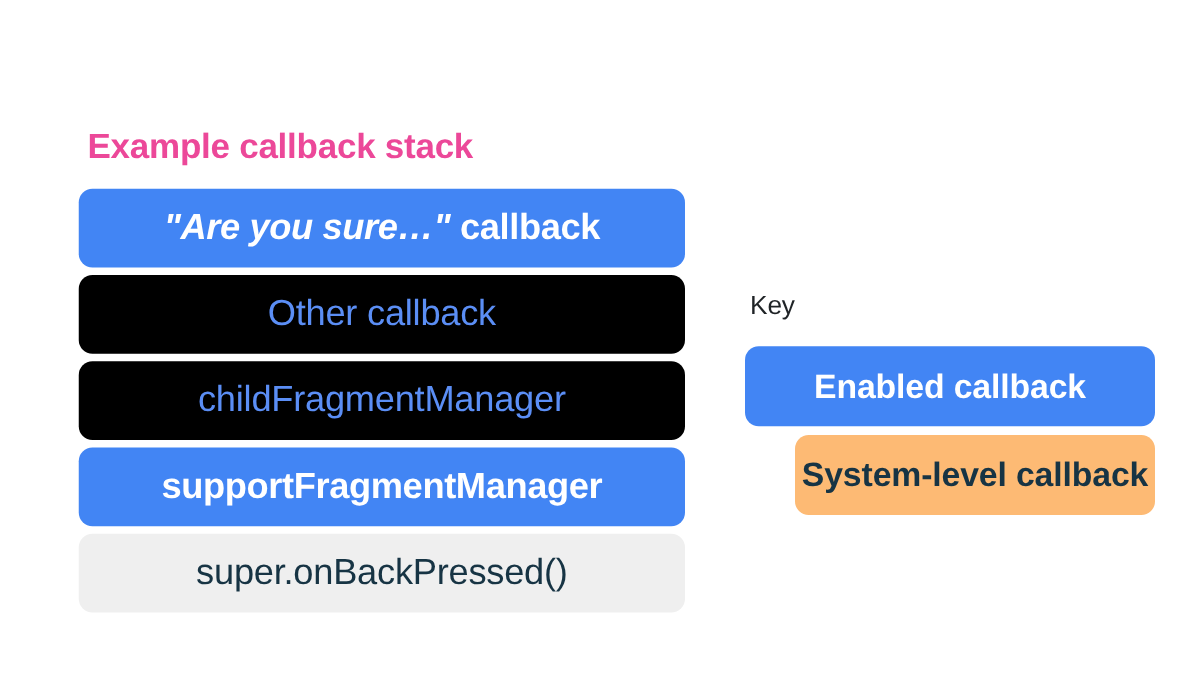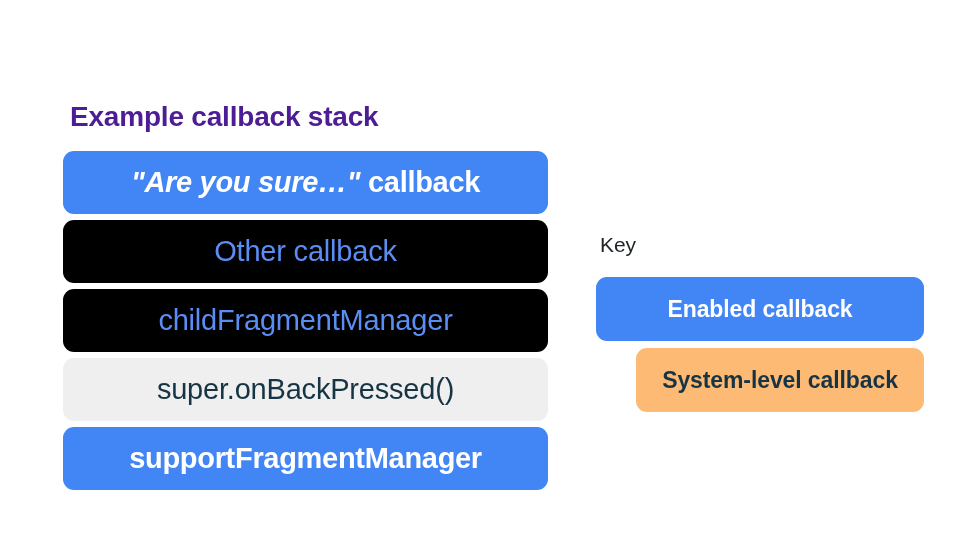--- a/index.html
+++ b/index.html
@@ -24,21 +24,21 @@
   .stack-panel {
     position: absolute;
     left: 63px;
     top: 100px;
     width: 485px;
   }
 
   .stack-title {
     font-size: 28px;
     font-weight: bold;
-    color: #4c1d95;
+    color: #ec4899;
     letter-spacing: -0.2px;
     line-height: 34px;
     margin: 0 0 17px 7px;
     white-space: nowrap;
   }
 
   .stack-list {
     display: flex;
     flex-direction: column;
     gap: 6px;
@@ -114,21 +114,21 @@
   .key-row {
     height: 64px;
     border-radius: 11px;
     display: flex;
     align-items: center;
     justify-content: center;
     text-align: center;
     box-sizing: border-box;
     padding: 0 24px;
     white-space: nowrap;
-    font-size: 23px;
+    font-size: 27px;
     letter-spacing: -0.1px;
   }
   .key-row.enabled {
     background: #4285f4;
     color: #ffffff;
     font-weight: bold;
   }
   .key-row.disabled {
     background: #d6eafd;
     color: #5b8ef5;
@@ -156,26 +156,26 @@
       </div>
 
       <div class="row disabled">
         <span>Other callback</span>
       </div>
 
       <div class="row disabled">
         <span>childFragmentManager</span>
       </div>
 
+      <div class="row enabled">
+        <span>supportFragmentManager</span>
+      </div>
+
       <div class="row system">
         <span>super.onBackPressed()</span>
-      </div>
-
-      <div class="row enabled">
-        <span>supportFragmentManager</span>
       </div>
 
     </div>
   </div>
 
   <div class="key-panel">
     <div class="key-title">Key</div>
 
     <div class="key-list">
 

